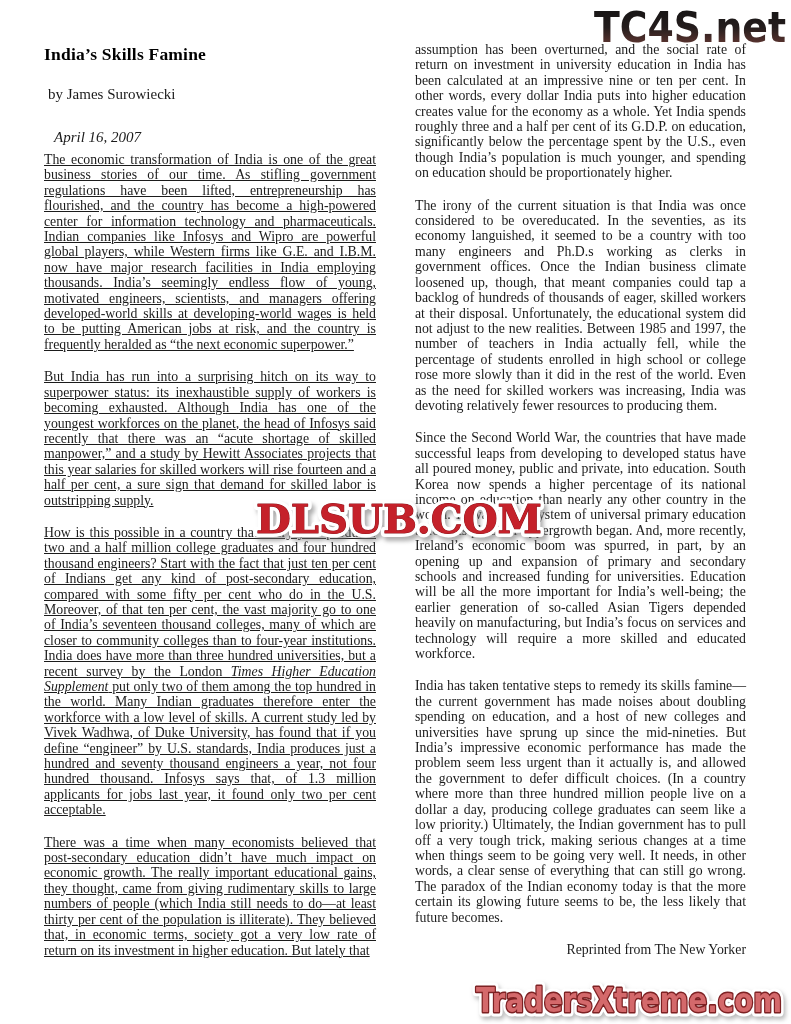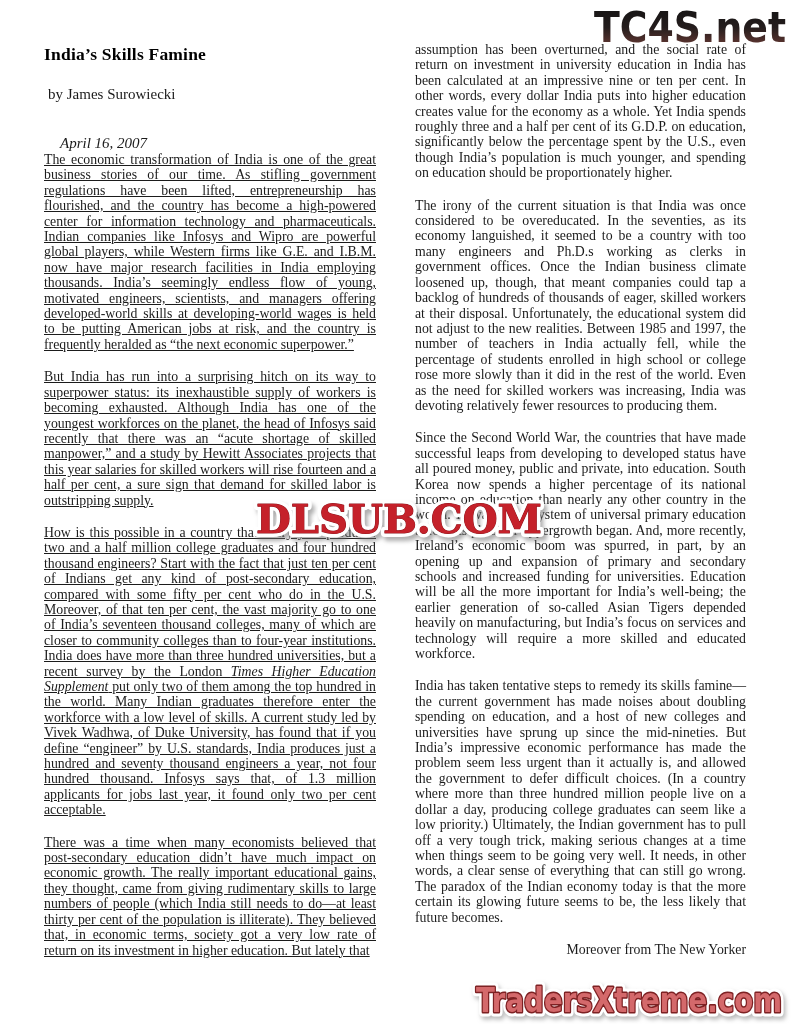--- a/index.html
+++ b/index.html
@@ -15,21 +15,21 @@
     position:absolute;left:44px;top:44px;
     font-size:17.5px;font-weight:bold;color:#000;
     margin:0;letter-spacing:0.2px;
   }
   .byline{
     position:absolute;left:48px;top:86px;
     font-size:15px;margin:0;
   }
   .dateline{
     position:absolute;left:44px;top:119px;
-    font-size:15px;font-style:italic;margin:16px;
+    font-size:15px;font-style:italic;margin:10px;
   }
   .col{
     position:absolute;
     font-size:13.8px;line-height:15.4px;
     text-align:justify;
   }
   .col-left{left:44px;top:152px;width:332px;text-decoration:underline;}
   .col-right{left:415px;top:42px;width:331px;}
   .col p{margin:0 0 17px 0;}
   .it{font-style:italic;}
@@ -58,21 +58,21 @@
       <p><span>How is this possible in a country that every year produces two and a half million college graduates and four hundred thousand engineers? Start with the fact that just ten per cent of Indians get any kind of post-secondary education, compared with some fifty per cent who do in the U.S. Moreover, of that ten per cent, the vast majority go to one of India’s seventeen thousand colleges, many of which are closer to community colleges than to four-year institutions. India does have more than three hundred universities, but a recent survey by the London </span><span class="it">Times Higher Education Supplement</span><span> put only two of them among the top hundred in the world. Many Indian graduates therefore enter the workforce with a low level of skills. A current study led by Vivek Wadhwa, of Duke University, has found that if you define “engineer” by U.S. standards, India produces just a hundred and seventy thousand engineers a year, not four hundred thousand. Infosys says that, of 1.3 million applicants for jobs last year, it found only two per cent acceptable.</span></p>
       <p><span>There was a time when many economists believed that post-secondary education didn’t have much impact on economic growth. The really important educational gains, they thought, came from giving rudimentary skills to large numbers of people (which India still needs to do—at least thirty per cent of the population is illiterate). They believed that, in economic terms, society got a very low rate of return on its investment in higher education. But lately that</span></p>
     </div>
 
   <div class="col col-right">
 
   <p><span>assumption has been overturned, and the social rate of return on investment in university education in India has been calculated at an impressive nine or ten per cent. In other words, every dollar India puts into higher education creates value for the economy as a whole. Yet India spends roughly three and a half per cent of its G.D.P. on education, significantly below the percentage spent by the U.S., even though India’s population is much younger, and spending on education should be proportionately higher.</span></p>
       <p><span>The irony of the current situation is that India was once considered to be overeducated. In the seventies, as its economy languished, it seemed to be a country with too many engineers and Ph.D.s working as clerks in government offices. Once the Indian business climate loosened up, though, that meant companies could tap a backlog of hundreds of thousands of eager, skilled workers at their disposal. Unfortunately, the educational system did not adjust to the new realities. Between 1985 and 1997, the number of teachers in India actually fell, while the percentage of students enrolled in high school or college rose more slowly than it did in the rest of the world. Even as the need for skilled workers was increasing, India was devoting relatively fewer resources to producing them.</span></p>
       <p><span>Since the Second World War, the countries that have made successful leaps from developing to developed status have all poured money, public and private, into education. South Korea now spends a higher percentage of its national income on education than nearly any other country in the world. Taiwan had a system of universal primary education before its phase of hypergrowth began. And, more recently, Ireland’s economic boom was spurred, in part, by an opening up and expansion of primary and secondary schools and increased funding for universities. Education will be all the more important for India’s well-being; the earlier generation of so-called Asian Tigers depended heavily on manufacturing, but India’s focus on services and technology will require a more skilled and educated workforce.</span></p>
       <p><span>India has taken tentative steps to remedy its skills famine—the current government has made noises about doubling spending on education, and a host of new colleges and universities have sprung up since the mid-nineties. But India’s impressive economic performance has made the problem seem less urgent than it actually is, and allowed the government to defer difficult choices. (In a country where more than three hundred million people live on a dollar a day, producing college graduates can seem like a low priority.) Ultimately, the Indian government has to pull off a very tough trick, making serious changes at a time when things seem to be going very well. It needs, in other words, a clear sense of everything that can still go wrong. The paradox of the Indian economy today is that the more certain its glowing future seems to be, the less likely that future becomes.</span></p>
-      <p class="reprint">Moreover from The New Yorker</p>
+      <p class="reprint">Reprinted from The New Yorker</p>
     </div>
 
   <svg class="wm wm-tc4s" width="204" height="50" viewBox="0 0 204 50">
     <defs>
       <linearGradient id="tc4s-grad" x1="0" y1="0" x2="0" y2="1">
         <stop offset="0" stop-color="#121212"></stop>
         <stop offset="0.5" stop-color="#241d1d"></stop>
         <stop offset="1" stop-color="#774039"></stop>
       </linearGradient>
     </defs>

